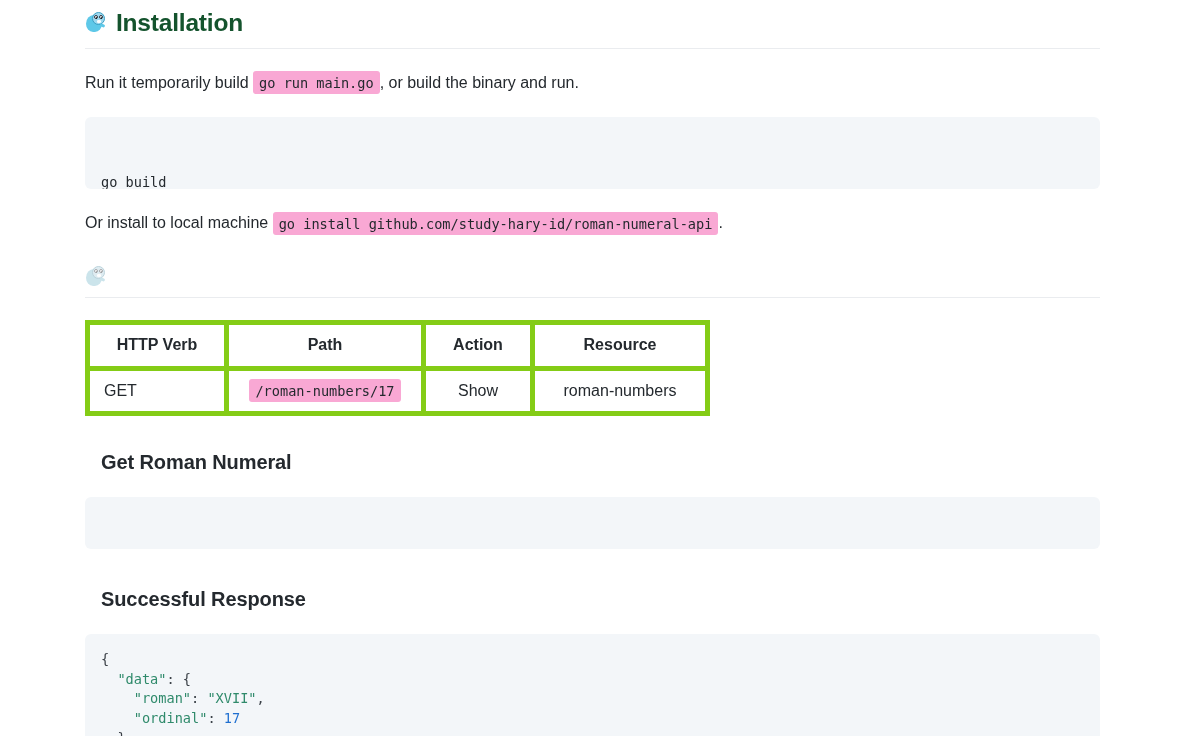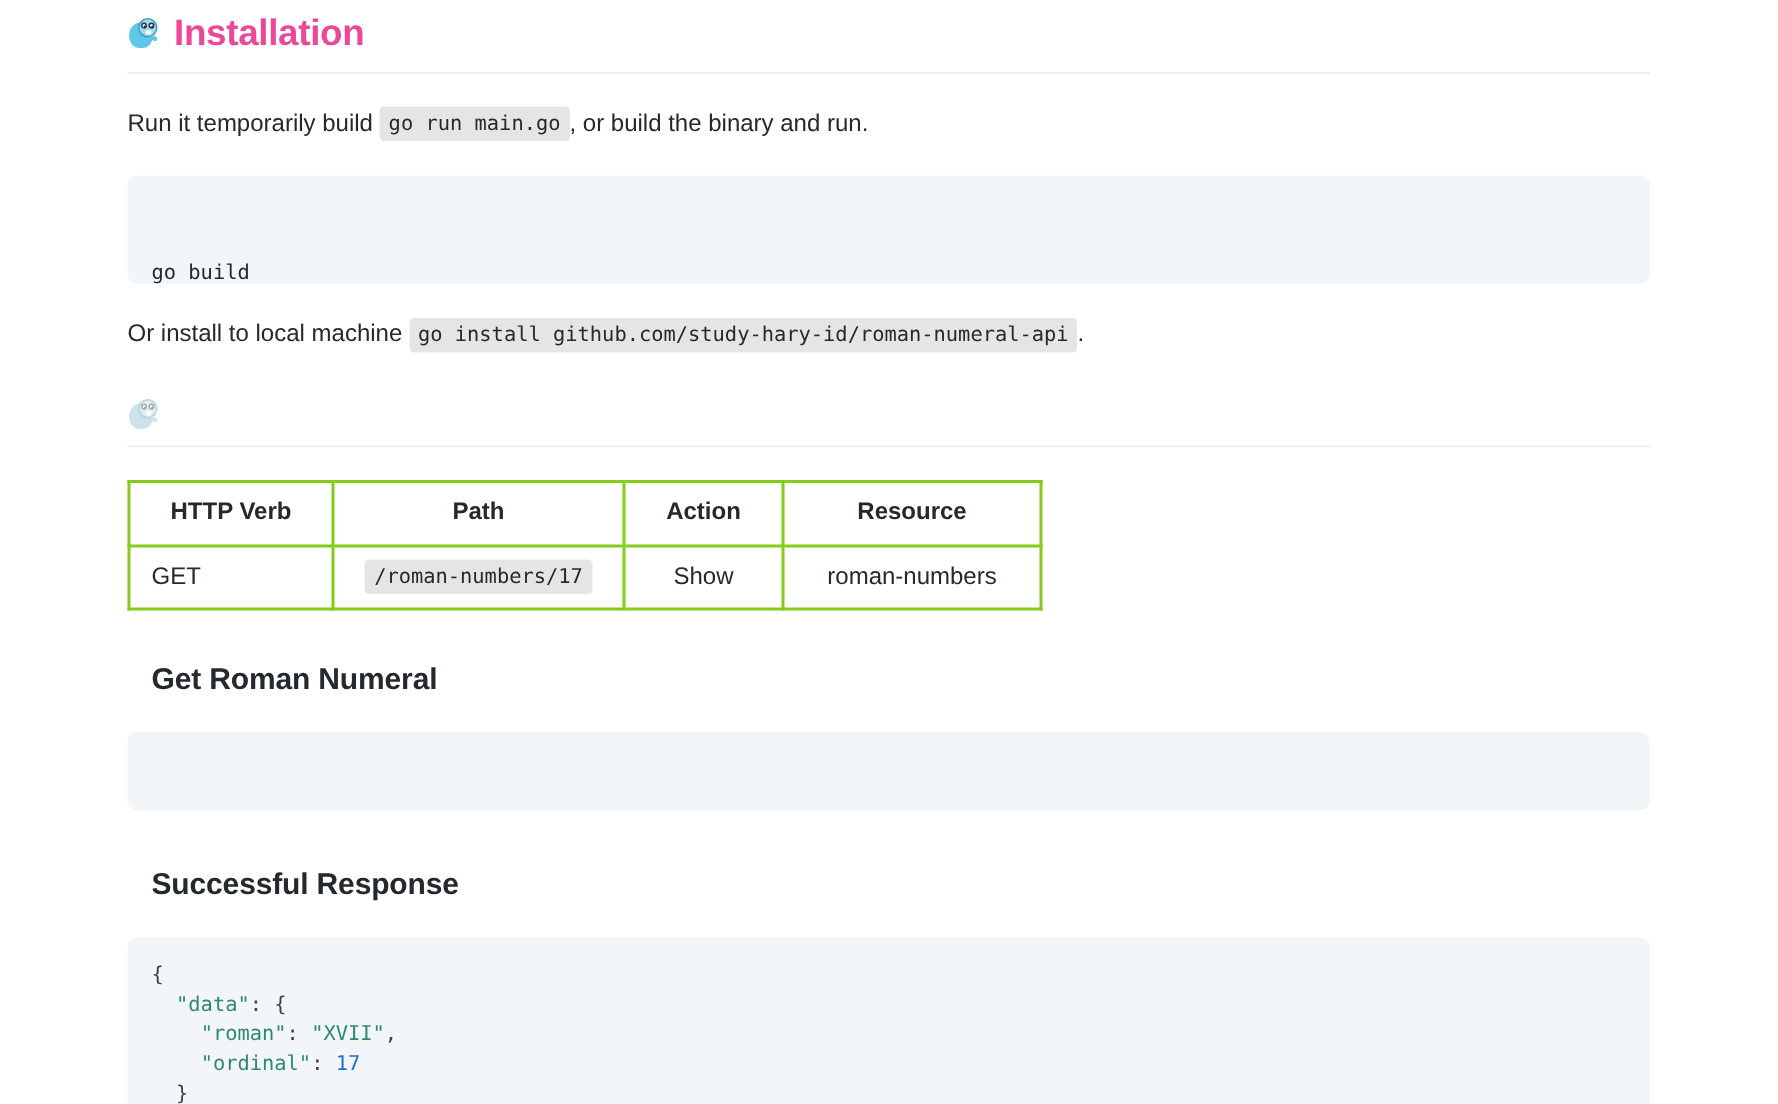--- a/index.html
+++ b/index.html
@@ -23,21 +23,21 @@
     padding: 0 85px;
   }
 
   
   .h2 {
     display: flex;
     align-items: center;
     gap: 9px;
     font-size: 24.5px;
     font-weight: bold;
-    color: #ec4899;
+    color: #14532d;
     letter-spacing: -0.2px;
     line-height: 1.25;
     padding-bottom: 9px;
     border-bottom: 1px solid #eaecef;
     margin: 0;
   }
   .h2-emoji {
     width: 22px;
     height: 22px;
     flex: 0 0 22px;
@@ -58,21 +58,21 @@
     font-size: 16px;
     line-height: 1.55;
     color: #24292e;
     margin: 0;
   }
 
   
   code.inline {
     font-family: "DejaVu Sans Mono", "Liberation Mono", monospace;
     font-size: 13.6px;
-    background: #e5e5e5;
+    background: #f9a8d4;
     border-radius: 3px;
     padding: 3.5px 6px;
     color: #24292e;
     white-space: pre;
   }
 
   
   .codeblock {
     background: #f3f6f9;
     border-radius: 6px;
@@ -94,21 +94,21 @@
 
   
   table.endpoints {
     border-collapse: collapse;
     font-size: 16px;
     color: #24292e;
     table-layout: fixed;
   }
   table.endpoints th,
   table.endpoints td {
-    border: 2px solid #84cc16;
+    border: 5px solid #84cc16;
     padding: 9px 14px;
     line-height: 1.4;
   }
   table.endpoints th {
     font-weight: bold;
     text-align: center;
   }
   table.endpoints td { text-align: center; }
   table.endpoints td.left { text-align: left; }
   .col-verb { width: 106px; }

